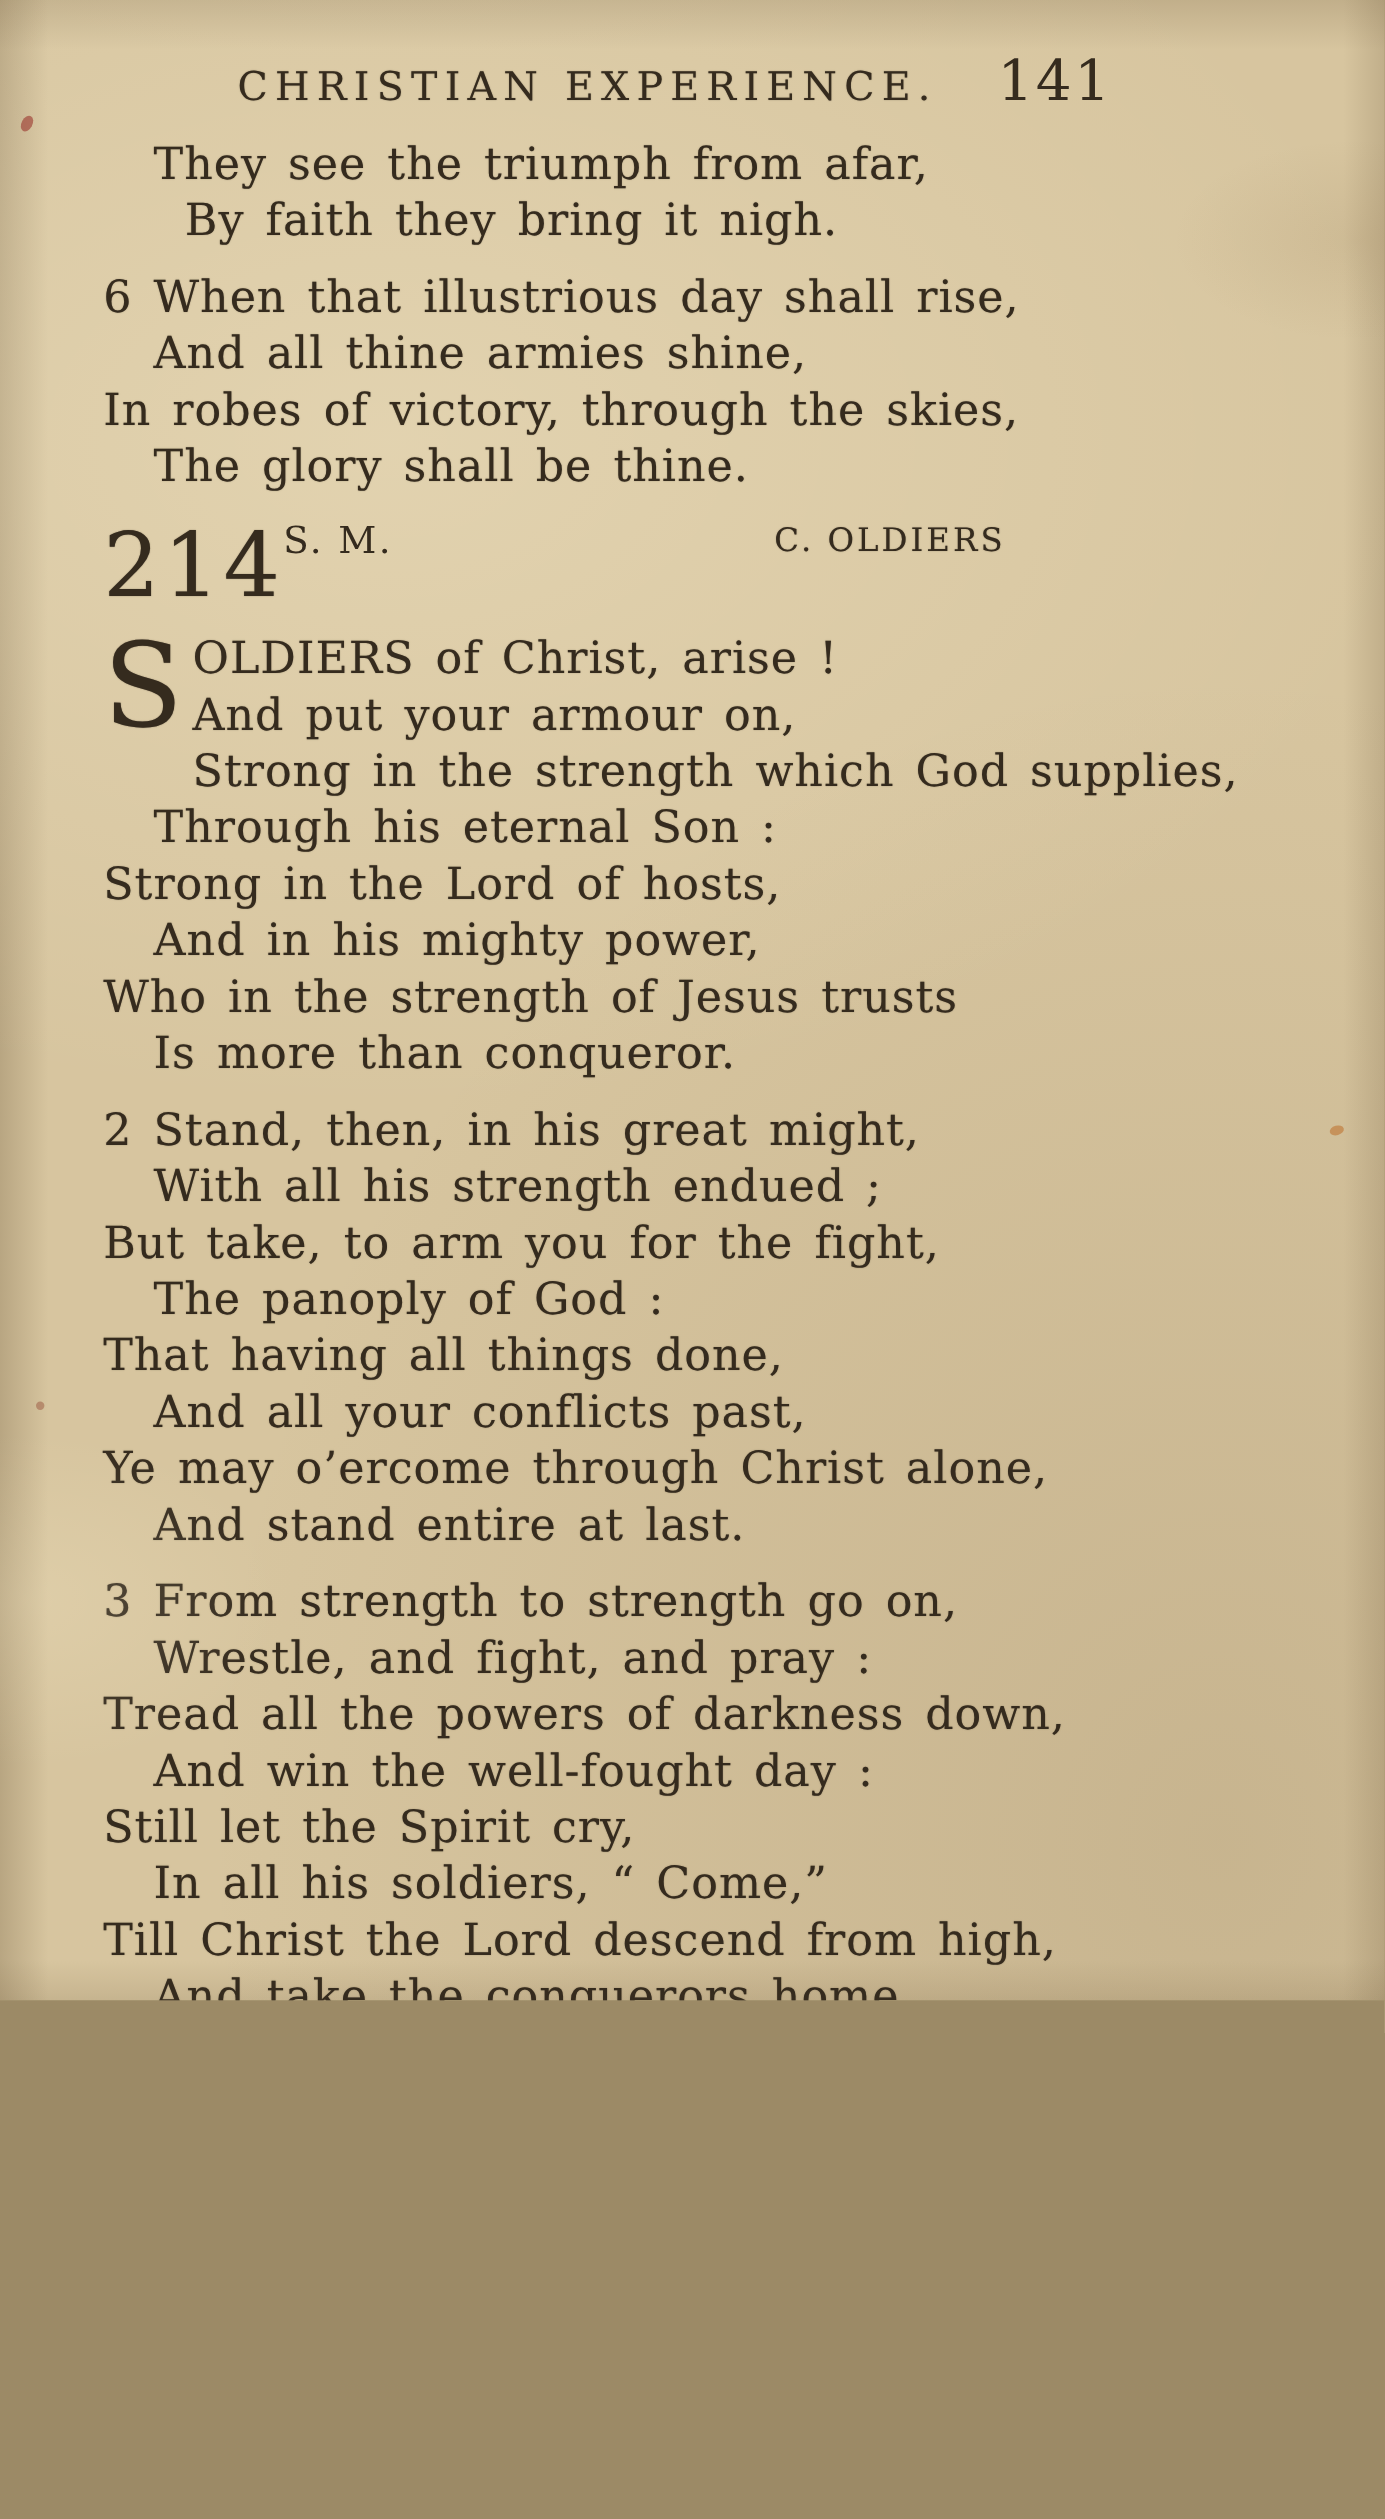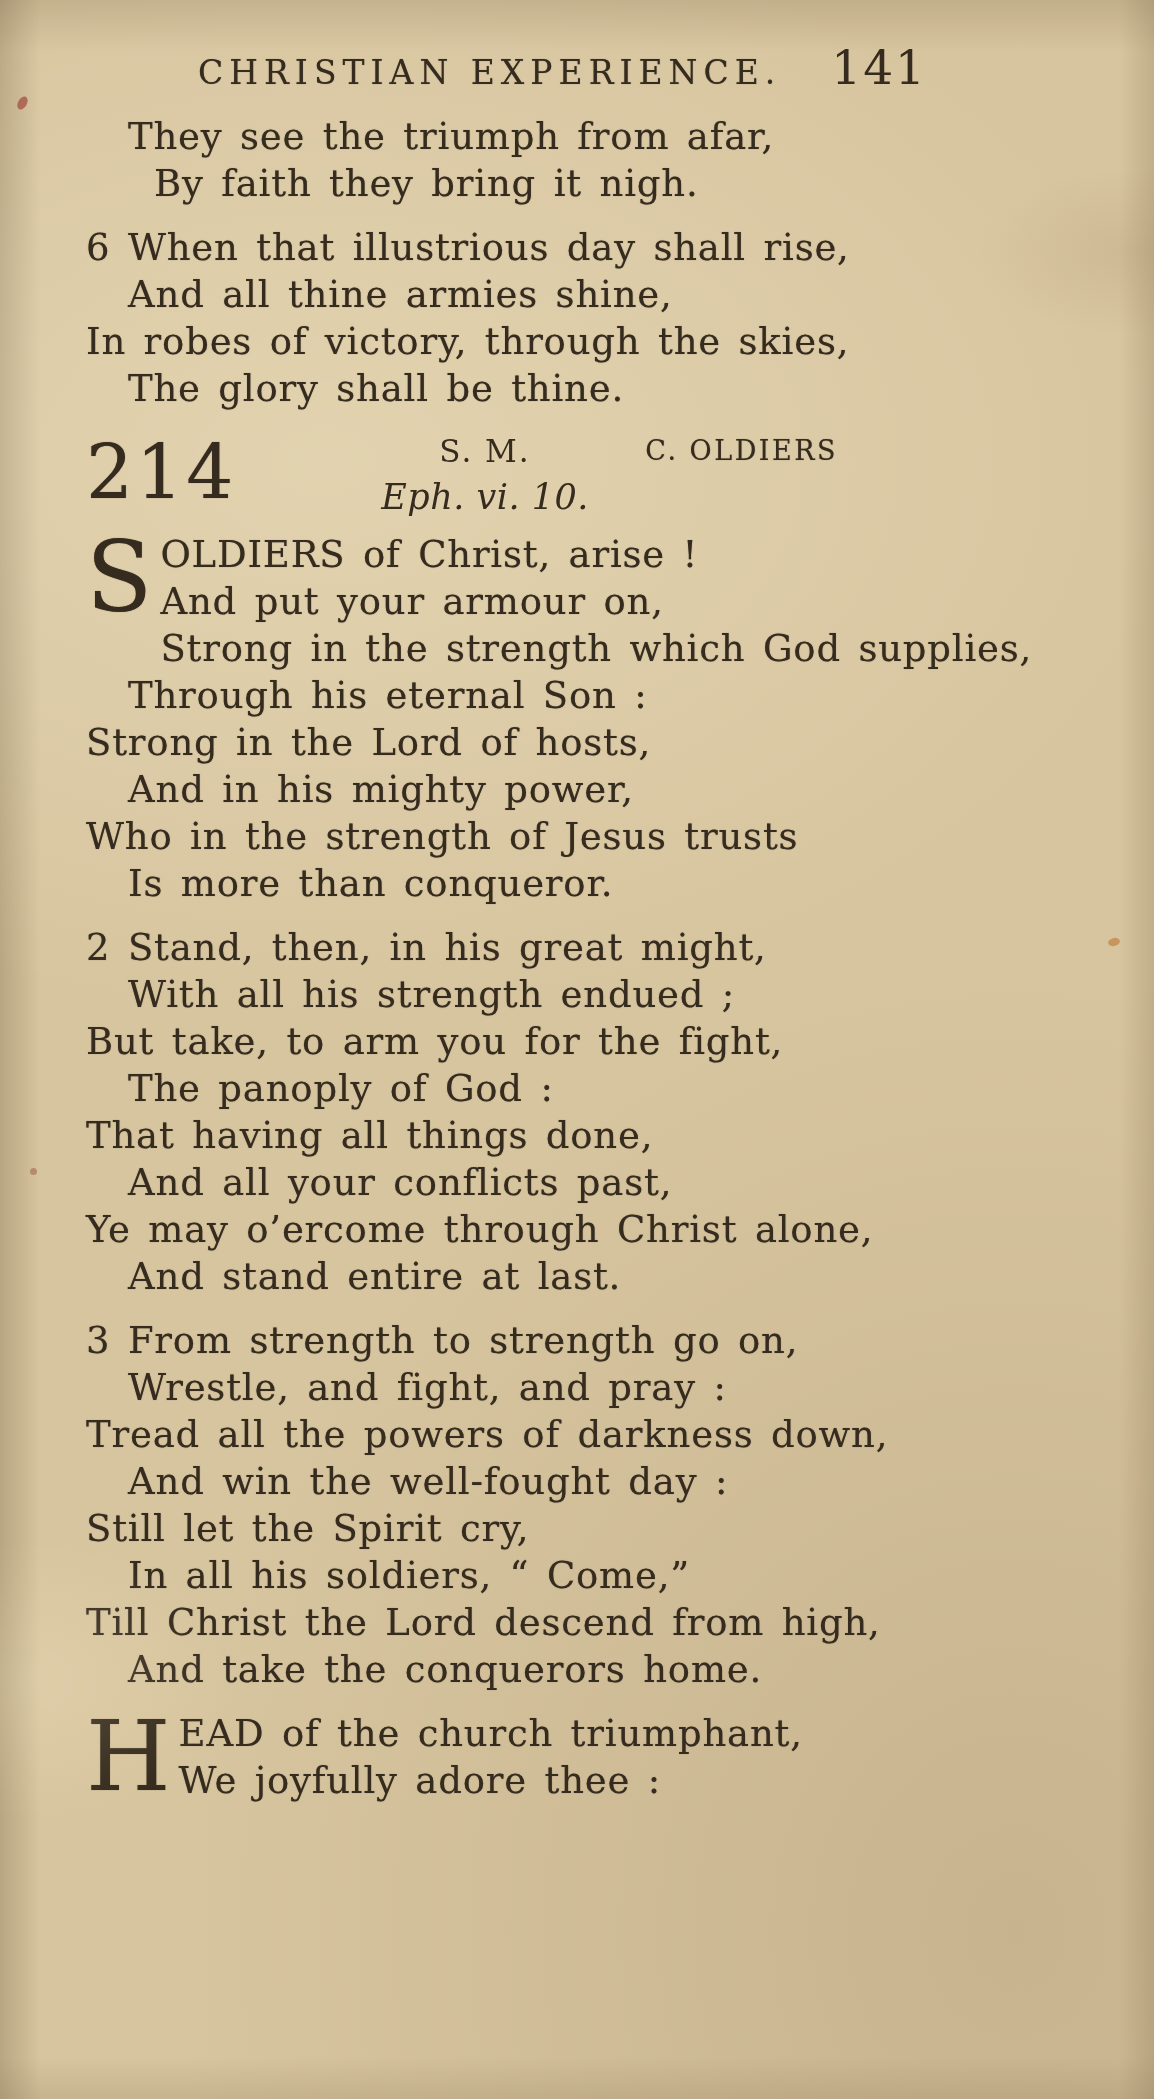--- a/index.html
+++ b/index.html
@@ -2,21 +2,21 @@
 <html style="--paper: #d7c59f; --ink: #352b1e;"><head>
 <meta charset="utf-8">
 <style>
   :root{
     --paper:#d7c59f;
     --ink:#352b1e;
   }
   html,body{margin:0;padding:0;background:#9c8a66;}
   .page{
     position:relative;
-    width:1154px;height:2099px;
+    width:1154px;height:1667px;
     margin:0 auto;
     overflow:hidden;
     box-sizing:border-box;
     padding:34px 120px 28px 86px;
     font-family:"DejaVu Serif","Liberation Serif",serif;
     color:var(--ink);
     background:
       radial-gradient(1400px 900px at 28% 22%, rgba(255,246,218,0.28), transparent 62%),
       radial-gradient(1300px 1500px at 88% 92%, rgba(118,93,58,0.16), transparent 65%),
       linear-gradient(90deg, rgba(104,84,54,0.28), rgba(104,84,54,0.0) 3.5%, rgba(104,84,54,0.0) 97%, rgba(104,84,54,0.20)),
@@ -51,21 +51,21 @@
     text-shadow:0 0 1px rgba(53,43,30,0.6);
   }
   
   .hymn-head{position:relative;display:flex;margin:14px 0 10px;}
   .hymn-number{
     flex:none;width:150px;
     font-size:74px;line-height:86px;letter-spacing:3px;
     text-shadow:0 0 1px rgba(53,43,30,0.6);
   }
   .hymn-meta{flex:1;min-width:0;}
-  .meta-row{text-align:center;padding-right:300px;font-size:31px;line-height:44px;letter-spacing:2px;}
+  .meta-row{text-align:left;padding-right:300px;font-size:31px;line-height:44px;letter-spacing:2px;}
   .subtitle{text-align:center;padding-right:300px;font-style:italic;font-size:35px;line-height:48px;letter-spacing:0.5px;}
   .author{
     position:absolute;top:6px;right:196px;
     font-size:27px;letter-spacing:2.5px;
     text-shadow:0 0 1px rgba(53,43,30,0.5);
   }
   
   .speck{position:absolute;border-radius:50%;pointer-events:none;}
   .speck-1{left:18px;top:96px;width:9px;height:14px;background:rgba(150,40,35,0.55);transform:rotate(28deg);}
   .speck-2{left:1108px;top:938px;width:12px;height:8px;background:rgba(190,110,40,0.55);transform:rotate(-15deg);}
@@ -97,21 +97,20 @@
         <div class="line ind1">The glory shall be thine.</div>
       </div>
     </section>
 
   <section id="hymns">
       <article class="hymn">
         <div class="hymn-head">
           <div class="hymn-number">214</div>
           <div class="hymn-meta">
             <div class="meta-row"><span class="meter">S. M.</span></div>
-            <div class="subtitle">Eph. vi. 10.</div>
           </div>
           <div class="author">C. OLDIERS</div>
         </div>
         <div class="verse has-drop">
           <span class="dropcap">S</span>
           <div class="line ind0">OLDIERS of Christ, arise !</div>
           <div class="line ind1">And put your armour on,</div>
           <div class="line ind0">Strong in the strength which God supplies,</div>
           <div class="line ind1">Through his eternal Son :</div>
           <div class="line ind0">Strong in the Lord of hosts,</div>

